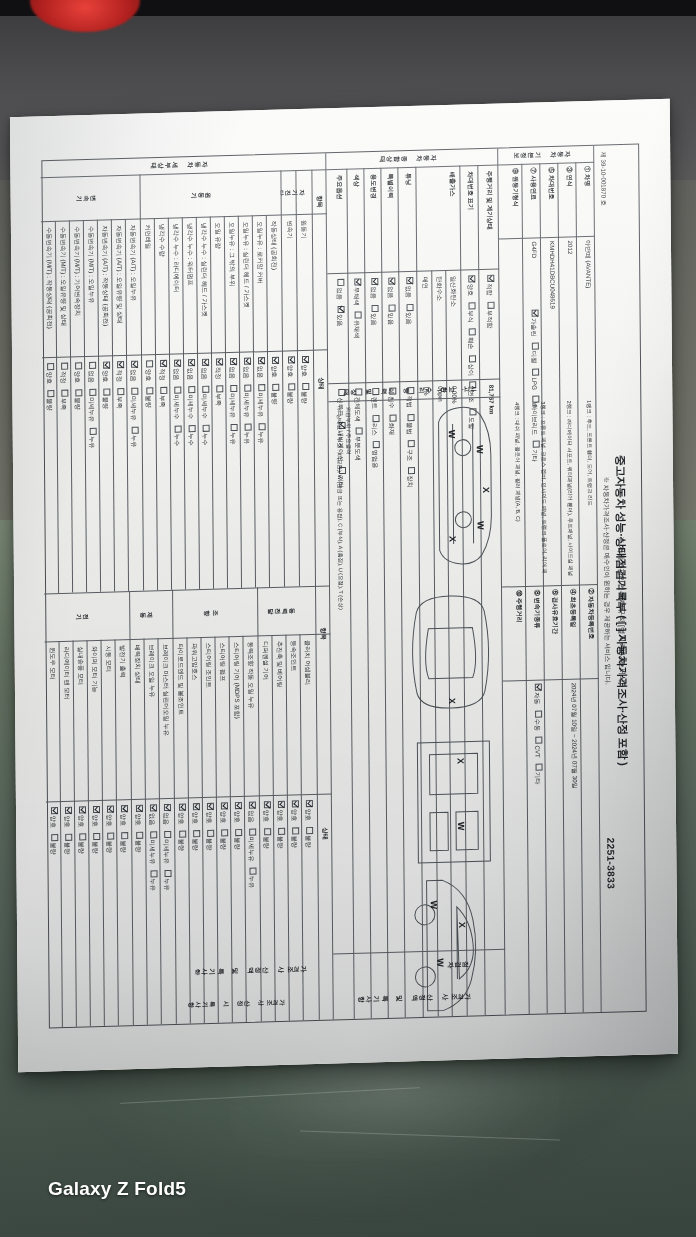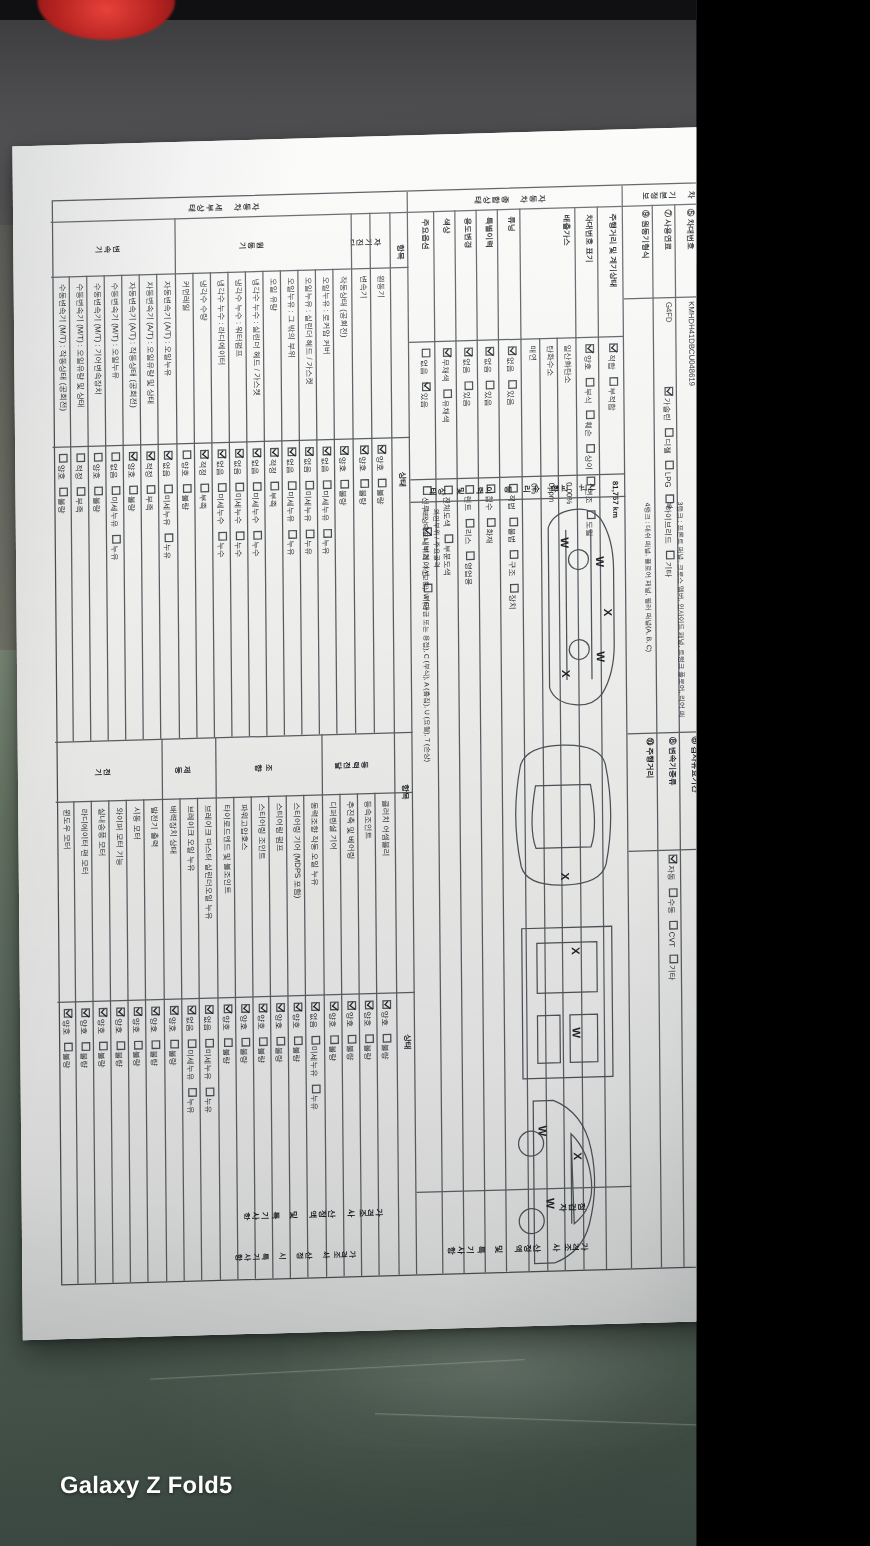--- a/index.html
+++ b/index.html
@@ -8,21 +8,21 @@
     background: #000;
   }
   body {
     width: 696px;
     height: 1237px;
     overflow: hidden;
     font-family: "Liberation Sans", sans-serif;
   }
   .photo {
     position: relative;
-    width: 557px;
+    width: 696px;
     height: 1237px;
     overflow: hidden;
     background: #3e4a42;
   }
   
   .bg-top {
     position: absolute;
     left: 0; top: 0; width: 696px; height: 210px;
     background: linear-gradient(180deg, #3a3a3c 0%, #4b4b4d 35%, #565658 70%, #5e5f5c 100%);
   }

